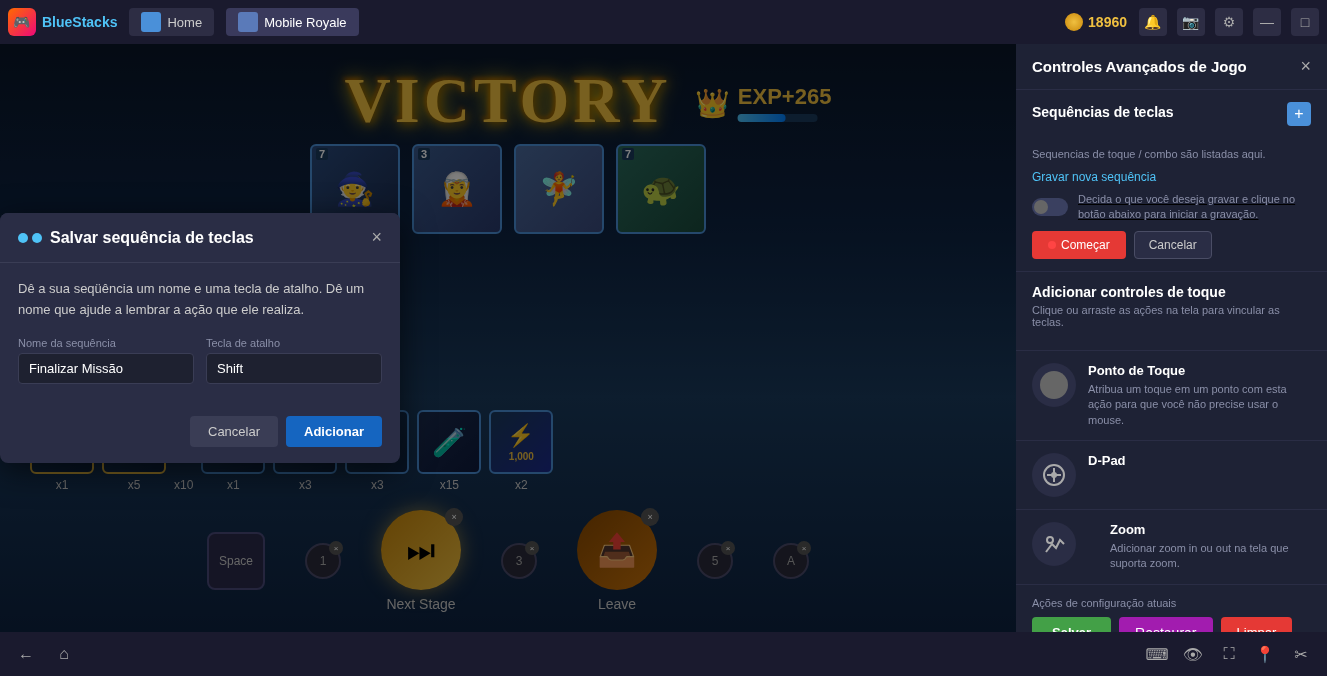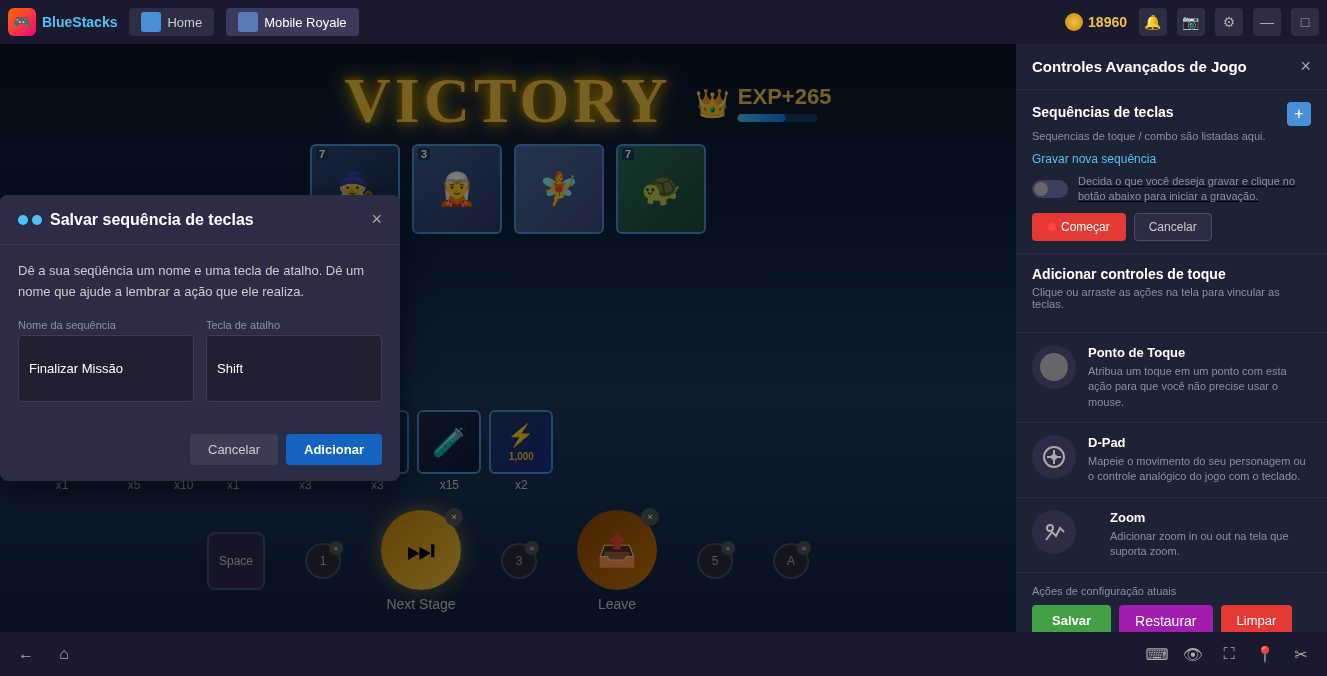--- a/index.html
+++ b/index.html
@@ -364,21 +364,21 @@
     .modal-desc { color: #ccc; font-size: 13px; line-height: 1.6; margin-bottom: 16px; }
     .modal-fields { display: flex; gap: 12px; margin-bottom: 16px; }
     .modal-field { flex: 1; }
     .modal-field-label { color: #8a8fa8; font-size: 11px; margin-bottom: 4px; }
     .modal-input {
       width: 100%;
       background: #1e2130;
       border: 1px solid #3a3d55;
       border-radius: 4px;
       color: #fff;
-      padding: 25px 10px;
+      padding: 7px 10px;
       font-size: 13px;
       outline: none;
     }
     .modal-footer { display: flex; justify-content: flex-end; gap: 8px; padding: 0 18px 16px; }
     .btn-modal-cancel { background: #3a3d55; border: none; border-radius: 4px; color: #ccc; padding: 8px 18px; font-size: 13px; cursor: pointer; }
     .btn-modal-add { background: #1565c0; border: none; border-radius: 4px; color: #fff; padding: 8px 18px; font-size: 13px; cursor: pointer; font-weight: bold; }
   </style>
 </head>
 <body>
 
@@ -554,21 +554,21 @@
     </div>
   </div>
 
   <div class="right-panel">
     <div class="panel-header">
       <span class="panel-title">Controles Avançados de Jogo</span>
       <span class="panel-close">×</span>
     </div>
 
     <div class="section">
-      <div style="display:flex;align-items:center;justify-content:space-between;margin-bottom:4px;">
+      <div style="display:flex;align-items:center;justify-content:space-between;margin-bottom:22px;">
         <span class="section-title">Sequências de teclas</span>
         <div class="panel-add-btn">+</div>
       </div>
       <div class="section-subtitle">Sequencias de  toque / combo são listadas aqui.</div>
       <div class="section-link">Gravar nova sequência</div>
       <div class="toggle-row">
         <div class="toggle">
           <div class="toggle-knob"></div>
         </div>
         <span class="toggle-desc">Decida o que você deseja gravar e clique no botão abaixo para iniciar a gravação.</span>
@@ -600,21 +600,20 @@
     <div class="feature-item" style="padding: 12px 16px;">
       <div class="feature-icon-circle">
         <svg width="28" height="28" viewBox="0 0 28 28" fill="none">
           <circle cx="14" cy="14" r="10" stroke="#aaa" stroke-width="2"></circle>
           <path d="M14 7v14M7 14h14" stroke="#aaa" stroke-width="2"></path>
           <circle cx="14" cy="14" r="3" fill="#aaa"></circle>
         </svg>
       </div>
       <div class="feature-text">
         <div class="feature-title">D-Pad</div>
-        <div class="feature-desc">Mapeie o movimento do seu personagem ou o controle analógico do jogo com o teclado.</div>
       </div>
     </div>
 
     <div class="feature-item" style="padding: 12px 16px; gap: 34px;">
       <div class="feature-icon-circle">
         <svg width="28" height="28" viewBox="0 0 28 28" fill="none">
           <path d="M6 22 L12 14 L16 18 L20 10 L24 14" stroke="#aaa" stroke-width="2" fill="none"></path>
           <circle cx="10" cy="10" r="3" stroke="#aaa" stroke-width="2"></circle>
         </svg>
       </div>

